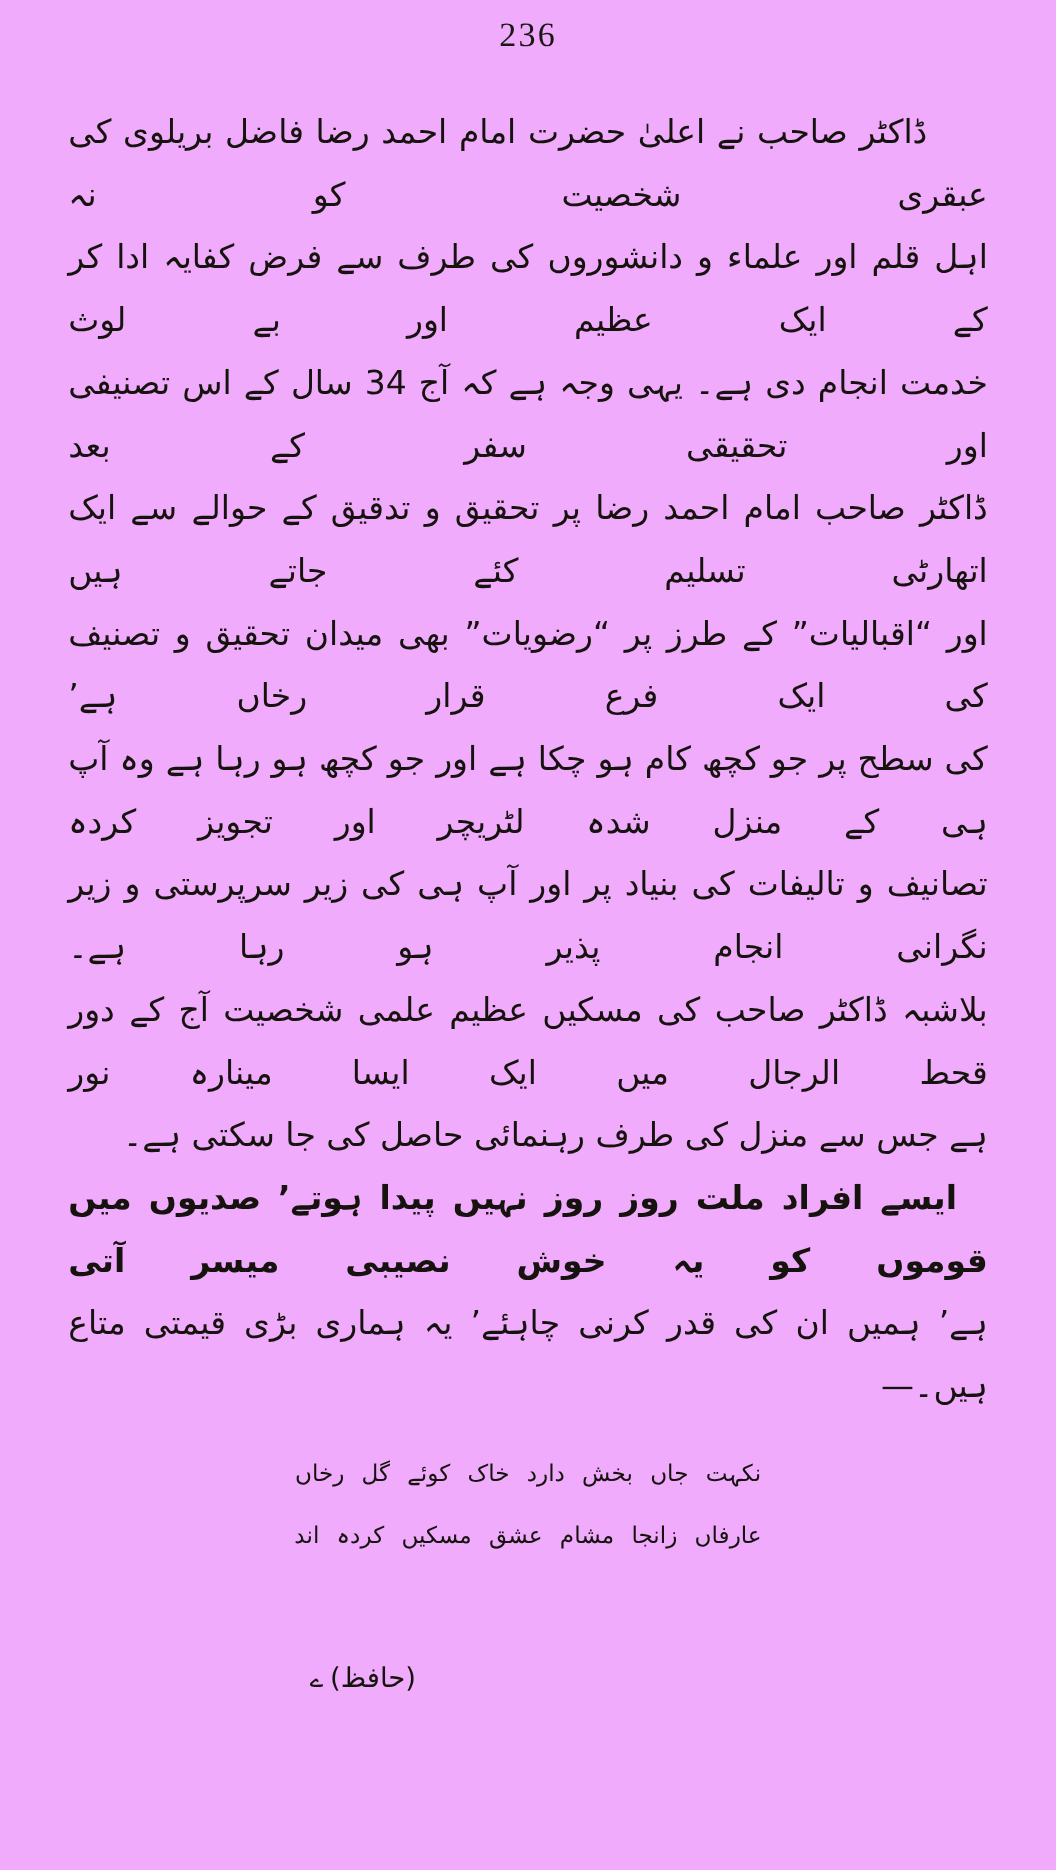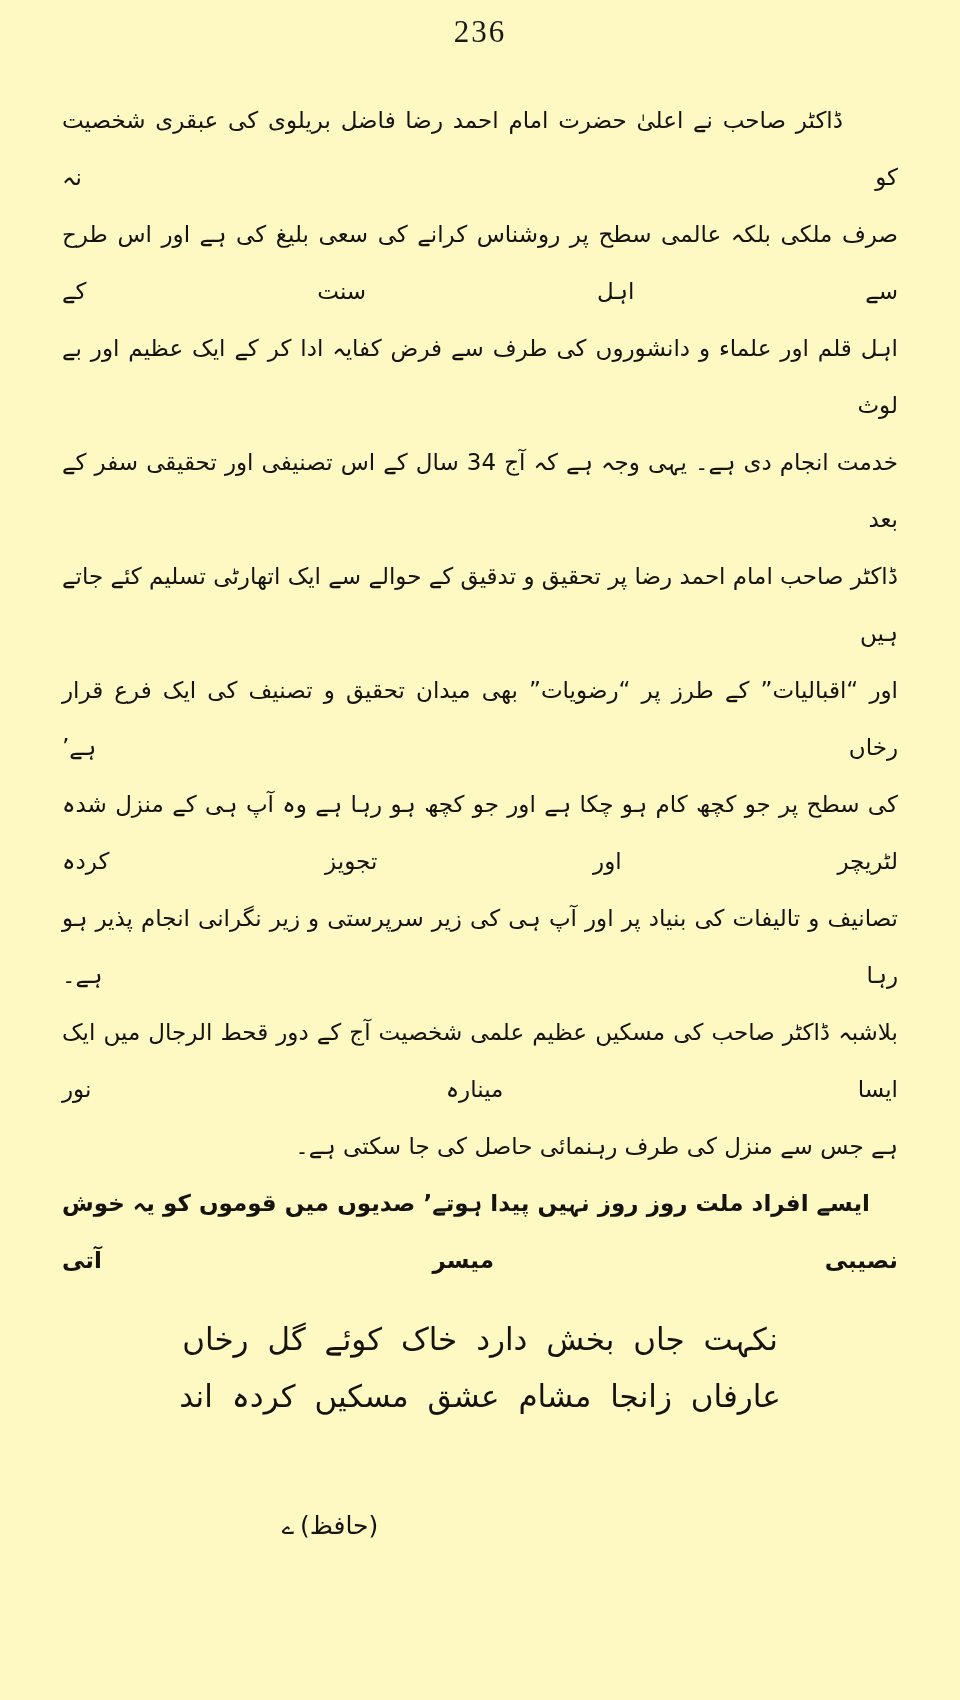--- a/index.html
+++ b/index.html
@@ -2,56 +2,56 @@
 <html lang="ur"><head>
 <meta charset="utf-8">
 <style>
   * { margin: 0; padding: 0; box-sizing: border-box; }
   html, body { background: #d8d6d0; }
   .page {
     position: relative;
     width: 960px;
     height: 1700px;
     margin: 0 auto;
-    background: #fef9c3;
+    background: #f0abfc;
     color: #16130f;
     font-family: "DejaVu Sans", sans-serif;
     overflow: hidden;
   }
   .page-number {
     padding-top: 14px;
     text-align: center;
     font-family: "Liberation Serif", serif;
     font-size: 31px;
     letter-spacing: 2px;
     color: #1a1814;
   }
   .text-block {
     direction: rtl;
     unicode-bidi: embed;
     padding: 0 62px;
   }
   .line {
-    font-size: 23px;
+    font-size: 30px;
     line-height: 57px;
     text-align: justify;
     text-align-last: justify;
     color: #16130f;
   }
   .line.indent { text-indent: 55px; }
   .line.indent-sm { text-indent: 28px; font-weight: bold; }
   .line.short { text-align-last: right; }
   .para-1 { margin-top: 42px; }
   .couplet {
     margin-top: 22px;
     text-align: center;
     direction: rtl;
   }
   .verse {
-    font-size: 31px;
+    font-size: 21px;
     line-height: 57px;
     word-spacing: 9px;
   }
   .attribution-row {
     margin-top: 72px;
     width: 660px;
     direction: rtl;
     text-align: center;
     font-size: 25px;
     line-height: 57px;
@@ -60,33 +60,33 @@
 </style>
 </head>
 <body>
 
 <div class="page">
 
   <div class="page-number">236</div>
 
   <div class="text-block para-1">
     <div class="line indent">ڈاکٹر صاحب نے اعلیٰ حضرت امام احمد رضا فاضل بریلوی کی عبقری شخصیت کو نہ</div>
-    <div class="line">صرف ملکی بلکہ عالمی سطح پر روشناس کرانے کی سعی بلیغ کی ہے اور اس طرح سے اہل سنت کے</div>
     <div class="line">اہل قلم اور علماء و دانشوروں کی طرف سے فرض کفایہ ادا کر کے ایک عظیم اور بے لوث</div>
     <div class="line">خدمت انجام دی ہے۔ یہی وجہ ہے کہ آج 34 سال کے اس تصنیفی اور تحقیقی سفر کے بعد</div>
     <div class="line">ڈاکٹر صاحب امام احمد رضا پر تحقیق و تدقیق کے حوالے سے ایک اتھارٹی تسلیم کئے جاتے ہیں</div>
     <div class="line">اور “اقبالیات” کے طرز پر “رضویات” بھی میدان تحقیق و تصنیف کی ایک فرع قرار رخاں ہے’</div>
     <div class="line">کی سطح پر جو کچھ کام ہو چکا ہے اور جو کچھ ہو رہا ہے وہ آپ ہی کے منزل شدہ لٹریچر اور تجویز کردہ</div>
     <div class="line">تصانیف و تالیفات کی بنیاد پر اور آپ ہی کی زیر سرپرستی و زیر نگرانی انجام پذیر ہو رہا ہے۔</div>
     <div class="line">بلاشبہ ڈاکٹر صاحب کی مسکیں عظیم علمی شخصیت آج کے دور قحط الرجال میں ایک ایسا مینارہ نور</div>
     <div class="line short">ہے جس سے منزل کی طرف رہنمائی حاصل کی جا سکتی ہے۔</div>
   </div>
 
   <div class="text-block">
     <div class="line indent-sm">ایسے افراد ملت روز روز نہیں پیدا ہوتے’ صدیوں میں قوموں کو یہ خوش نصیبی میسر آتی</div>
+    <div class="line short">ہے’ ہمیں ان کی قدر کرنی چاہئے’ یہ ہماری بڑی قیمتی متاع ہیں۔—</div>
   </div>
 
   <div class="couplet">
     <div class="verse">نکہت جاں بخش دارد خاک کوئے گل رخاں</div>
     <div class="verse">عارفاں زانجا مشام عشق مسکیں کردہ اند</div>
   </div>
 
   <div class="attribution-row">
     <span>(حافظ)</span><span class="footnote-ref">ے</span>
   </div>

